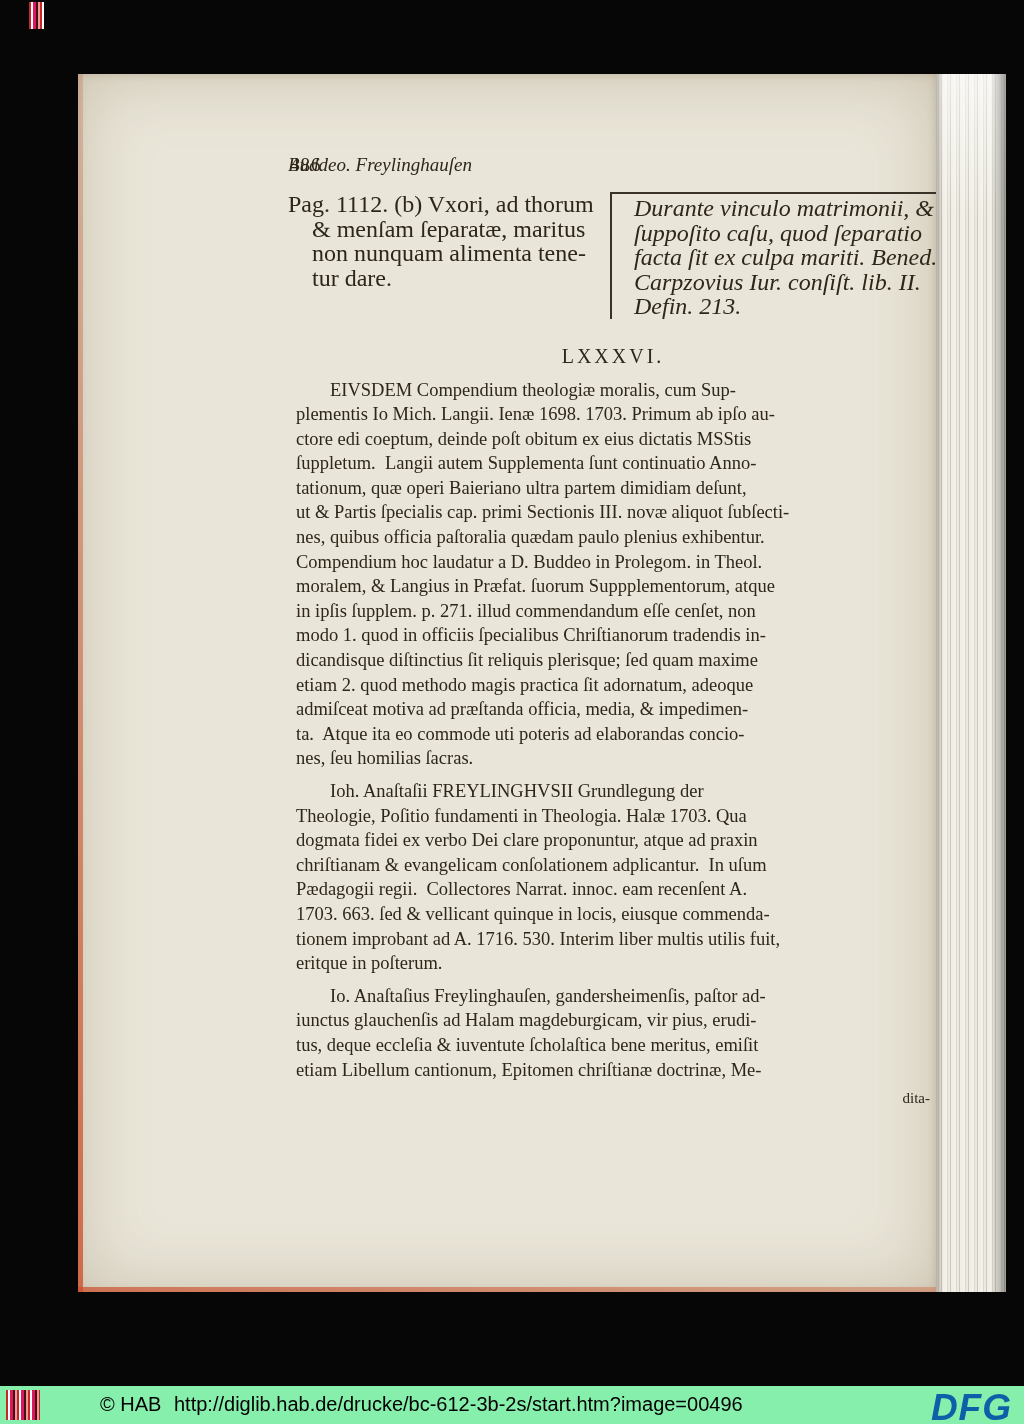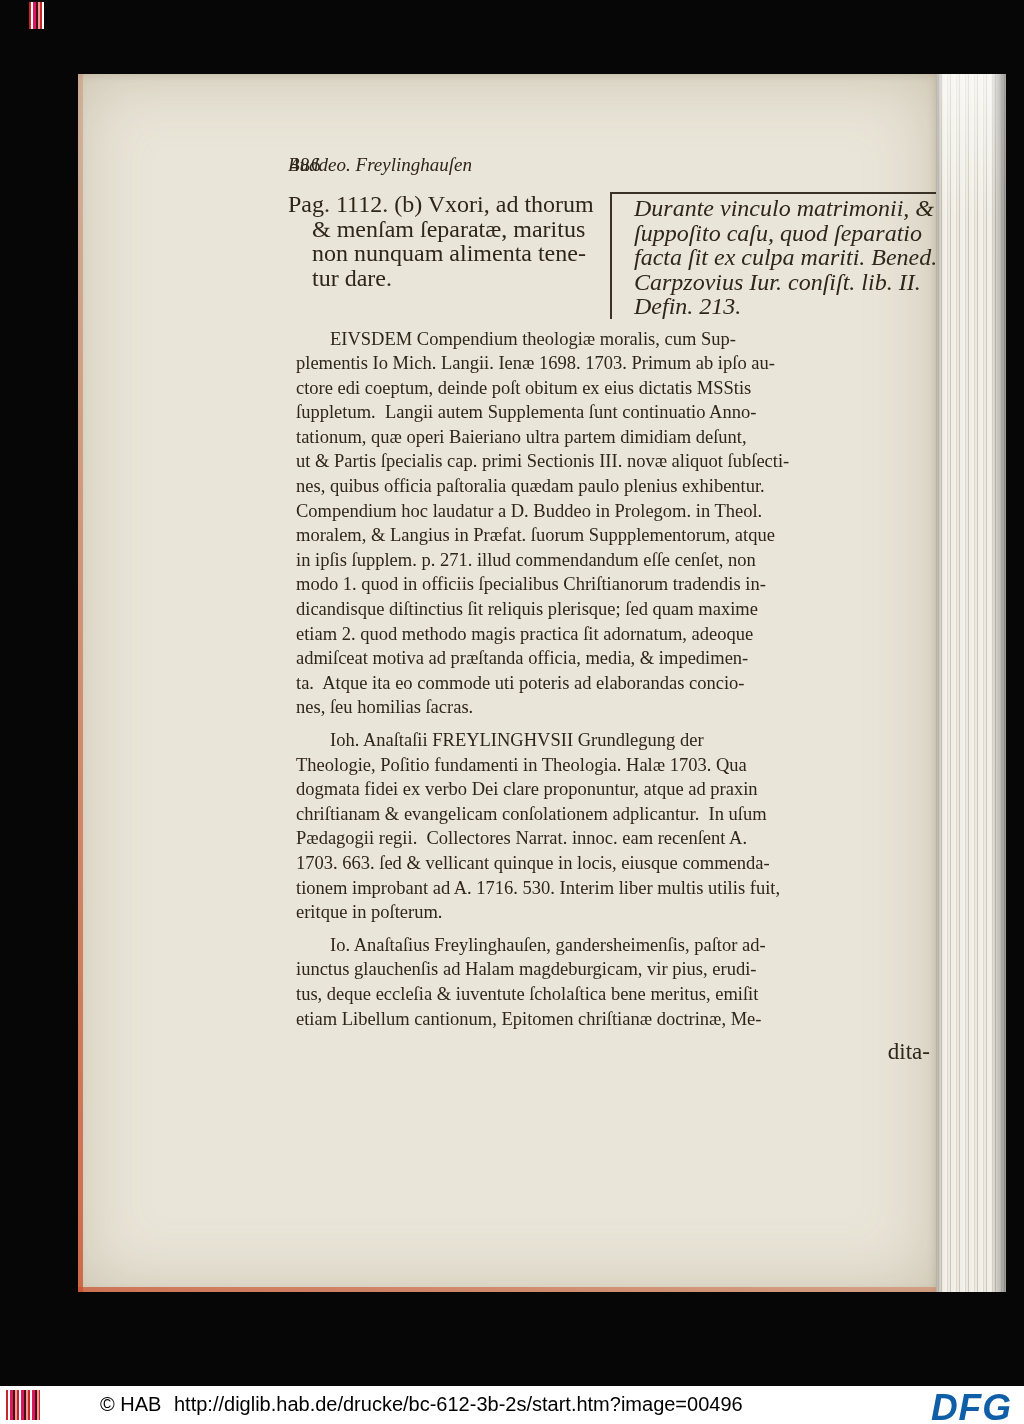--- a/index.html
+++ b/index.html
@@ -117,21 +117,21 @@
   .para {
     margin: 8px;
     font-size: 18.5px;
     line-height: 24.6px;
     text-indent: 34px;
   }
   .catchword {
     margin-top: 3px;
     padding-right: 8px;
     text-align: right;
-    font-size: 23px;
+    font-size: 15px;
   }
   
   .fore-edge {
     position: absolute;
     left: 936px;
     top: 74px;
     width: 70px;
     height: 1218px;
     background:
       linear-gradient(90deg,
@@ -143,21 +143,21 @@
         #f3f1ea 0 2px, #dcd8cb 2px 3px, #ece9e1 3px 5px,
         #cdc8b9 5px 6px, #f0eee6 6px 9px);
   }
   
   .footer {
     position: absolute;
     left: 0;
     bottom: 0;
     width: 1024px;
     height: 38px;
-    background: #ffffff;
+    background: #86efac;
   }
   .colorbar-bottom {
     position: absolute;
     left: 6px;
     top: 4px;
     width: 34px;
     height: 30px;
   }
   .footer-text {
     position: absolute;
@@ -203,20 +203,21 @@
     &amp; menſam ſeparatæ, maritus
     non nunquam alimenta tene-
     tur dare.</div>
         <div class="col-right lines">Durante vinculo matrimonii, &amp;
 ſuppoſito caſu, quod ſeparatio
 facta ſit ex culpa mariti. Bened.
 Carpzovius Iur. conſiſt. lib. II.
 Defin. 213.</div>
       </div>
 
+      <h2 class="section-heading">LXXXVI.</h2>
 
       <p class="para lines">EIVSDEM Compendium theologiæ moralis, cum Sup-
 plementis Io Mich. Langii. Ienæ 1698. 1703. Primum ab ipſo au-
 ctore edi coeptum, deinde poſt obitum ex eius dictatis MSStis
 ſuppletum.  Langii autem Supplementa ſunt continuatio Anno-
 tationum, quæ operi Baieriano ultra partem dimidiam deſunt,
 ut &amp; Partis ſpecialis cap. primi Sectionis III. novæ aliquot ſubſecti-
 nes, quibus officia paſtoralia quædam paulo plenius exhibentur.
 Compendium hoc laudatur a D. Buddeo in Prolegom. in Theol.
 moralem, &amp; Langius in Præfat. ſuorum Suppplementorum, atque

